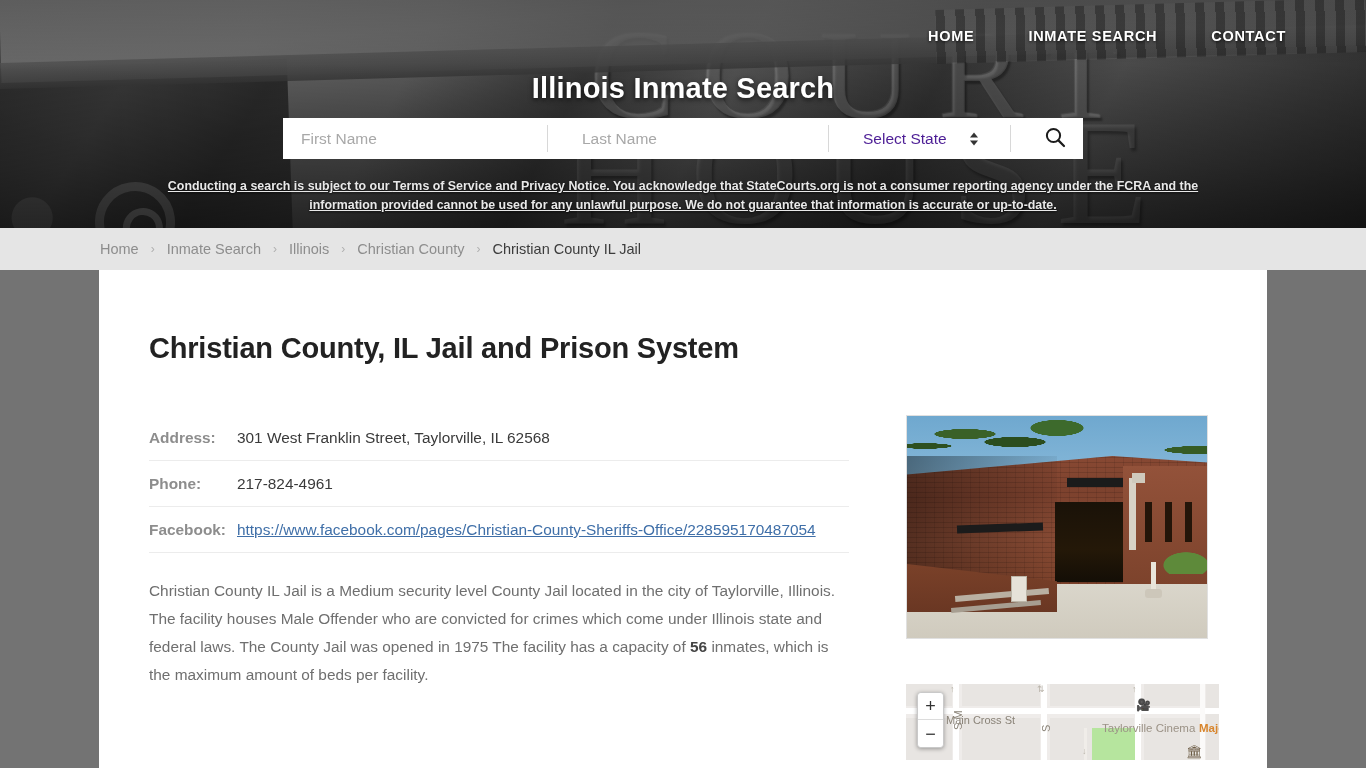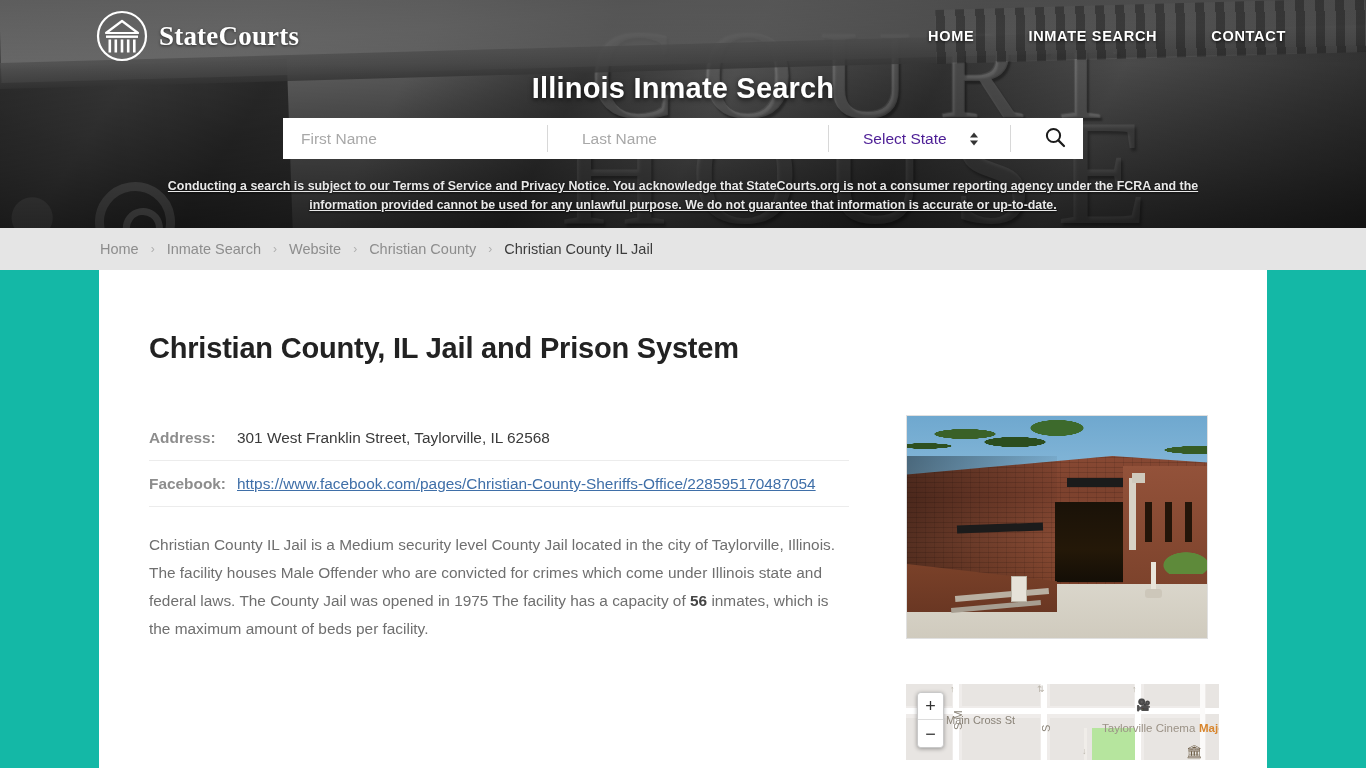--- a/index.html
+++ b/index.html
@@ -164,21 +164,21 @@
   .crumbbar {
     width: 1366px; height: 42px; background: #e5e5e5;
     display: flex; align-items: center;
   }
   .crumbs { margin-left: 100px; display: flex; align-items: center; font-size: 14.5px; }
   .crumbs a { color: #8d8d8d; text-decoration: none; }
   .crumbs .sep { color: #b0b0b0; margin: 0 12px; font-size: 12px; }
   .crumbs .cur { color: #3c3c3c; }
 
   
-  .page { position: relative; width: 1366px; height: 498px; background: #14b8a6; }
+  .page { position: relative; width: 1366px; height: 498px; background: #737373; }
   .card {
     position: absolute; left: 99px; top: 0; width: 1168px; height: 498px;
     background: #fff;
   }
   .card-inner { position: relative; padding: 50px 60px 0 50px; }
 
   h1.page-title {
     margin: 0; padding-top: 12px;
     font-size: 29px; font-weight: bold; color: #222;
     letter-spacing: -.2px;
@@ -316,35 +316,20 @@
   <div class="col-left"></div>
   <div class="scroll-orn"></div>
   <div class="hero-word">COURT</div>
   <div class="hero-word2">HOUSE</div>
   <div class="frieze"></div>
   <div class="frieze2"></div>
   <div class="dentils"></div>
   <div class="hero-shade"></div>
 
   <div class="topbar">
-    <div class="brand">
-      <span class="logo-mark">
-        <svg viewBox="0 0 52 52" width="52" height="52" aria-hidden="true">
-          <circle cx="26" cy="26" r="24" fill="none" stroke="#ffffff" stroke-width="2.2"></circle>
-          <path d="M26 11 L42 23 L10 23 Z" fill="none" stroke="#ffffff" stroke-width="2.2" stroke-linejoin="round"></path>
-          <rect x="10" y="25.5" width="32" height="2.4" fill="#ffffff"></rect>
-          <rect x="12.5" y="29.5" width="2.6" height="13" fill="#ffffff"></rect>
-          <rect x="18.5" y="29.5" width="2.6" height="13" fill="#ffffff"></rect>
-          <rect x="24.7" y="29.5" width="2.6" height="13" fill="#ffffff"></rect>
-          <rect x="30.9" y="29.5" width="2.6" height="13" fill="#ffffff"></rect>
-          <rect x="37" y="29.5" width="2.6" height="13" fill="#ffffff"></rect>
-        </svg>
-      </span>
-      <span class="brand-name">StateCourts</span>
-    </div>
 
     <nav class="nav">
       <a href="#">HOME</a>
       <a href="#">INMATE SEARCH</a>
       <a href="#">CONTACT</a>
     </nav>
   </div>
 
   <div class="hero-title">Illinois Inmate Search</div>
 
@@ -375,41 +360,45 @@
     <span>Conducting a search is subject to our </span><a href="#">Terms of Service</a><span> and </span><a href="#">Privacy Notice</a><span>. You acknowledge that StateCourts.org is not a consumer reporting agency under the FCRA and the information provided cannot be used for any unlawful purpose. We do not guarantee that information is accurate or up-to-date.</span>
   </div>
 </div>
 
 <div class="crumbbar">
   <div class="crumbs">
     <a href="#">Home</a>
     <span class="sep">›</span>
     <a href="#">Inmate Search</a>
     <span class="sep">›</span>
-    <a href="#">Website</a>
+    <a href="#">Illinois</a>
     <span class="sep">›</span>
     <a href="#">Christian County</a>
     <span class="sep">›</span>
     <span class="cur">Christian County IL Jail</span>
   </div>
 </div>
 
 <div class="page">
   <div class="card">
     <div class="card-inner">
       <h1 class="page-title">Christian County, IL Jail and Prison System</h1>
 
       <div class="cols">
         <div class="left-col">
 
           <table class="facts">
             <tbody>
               <tr>
                 <td class="lbl">Address:</td>
                 <td class="val">301 West Franklin Street, Taylorville, IL 62568</td>
+              </tr>
+              <tr>
+                <td class="lbl">Phone:</td>
+                <td class="val">217-824-4961</td>
               </tr>
               <tr>
                 <td class="lbl">Facebook:</td>
                 <td class="val">
                   <a href="#">https://www.facebook.com/pages/Christian-County-Sheriffs-Office/228595170487054</a>
                 </td>
               </tr>
             </tbody>
           </table>
 

